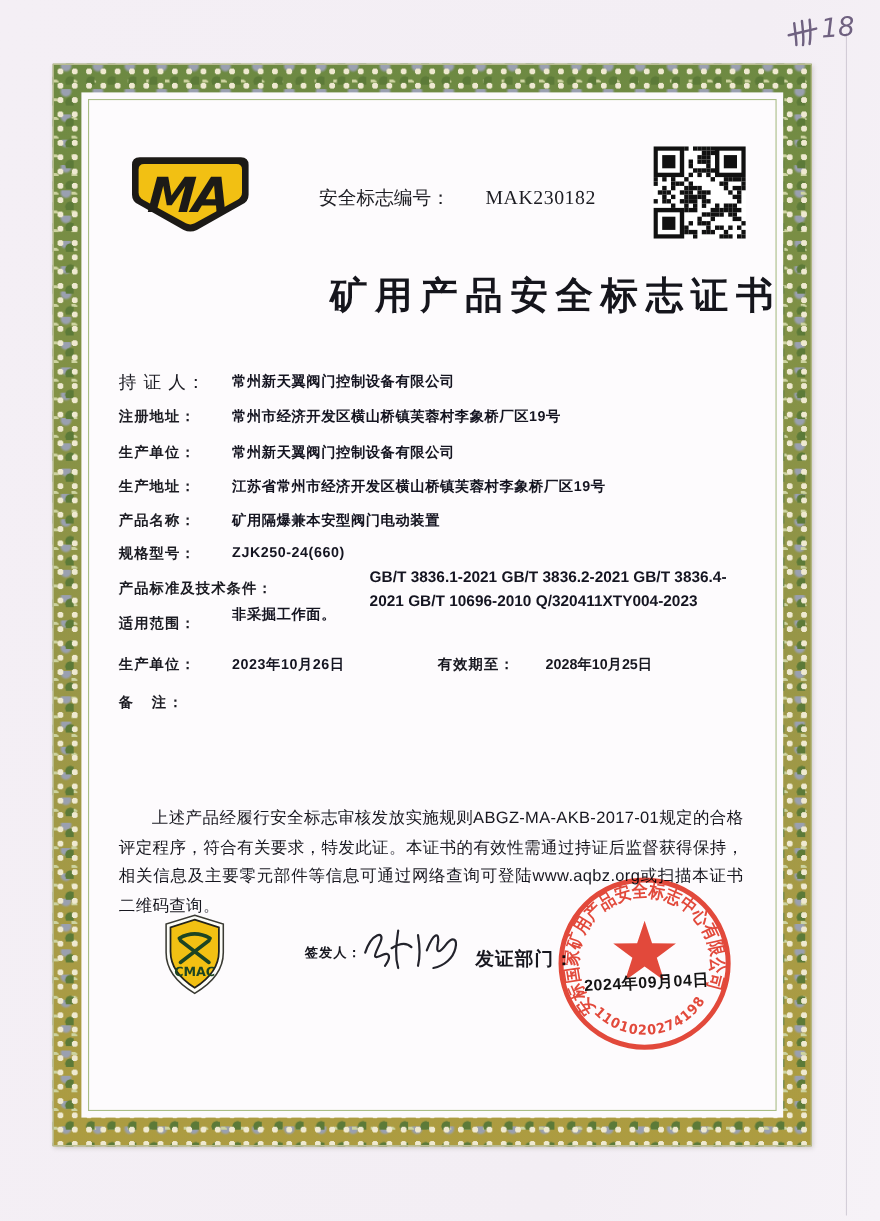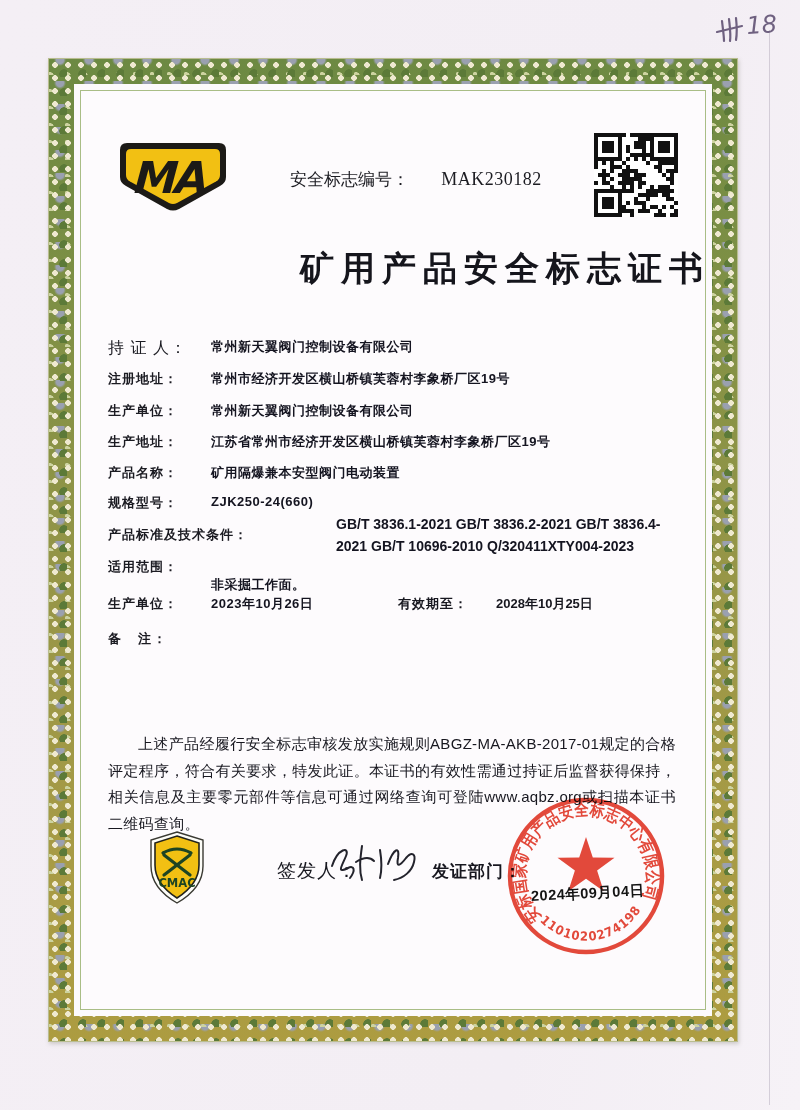--- a/index.html
+++ b/index.html
@@ -40,21 +40,21 @@
   .std-val{position:absolute;left:300px;width:380px;font-size:14px;font-weight:700;
     letter-spacing:0;line-height:20px;color:#141420;margin-left:36px;}
 
   .body-par{position:absolute;left:108px;top:731px;width:568px;
     font-size:15px;font-weight:400;line-height:26.5px;letter-spacing:.3px;
     text-indent:2em;color:#17171f;text-align:justify;}
 
   .qr-box{position:absolute;left:594px;top:133px;width:84px;height:84px;background:#fff;}
   .ma-logo{position:absolute;left:117px;top:141px;}
   .cmac-badge{position:absolute;left:148px;top:831px;}
-  .signer-label{position:absolute;left:277px;top:858px;font-size:19px;font-weight:400;letter-spacing:1px;}
+  .signer-label{position:absolute;left:277px;top:858px;font-size:12px;font-weight:700;letter-spacing:1px;}
   .issuer-label{position:absolute;left:432px;top:860px;font-size:17px;font-weight:700;letter-spacing:1px;}
   .signature{position:absolute;left:326px;top:834px;}
   .stamp{position:absolute;left:502px;top:792px;z-index:5;opacity:.93;mix-blend-mode:multiply;}
   .stamp-date{position:absolute;left:531px;top:884px;z-index:6;font-size:14.5px;font-weight:700;
     color:#141414;transform:rotate(-3deg);letter-spacing:.5px;}
   .hand-note{position:absolute;left:714px;top:6px;}
 </style>
 </head>
 <body>
 
@@ -264,21 +264,21 @@
   <span class="flabel frow" style="top:494px">规格型号：</span>
   <span class="fvalue frow" style="top:494px">ZJK250-24(660)</span>
 </div>
 <div>
   <span class="flabel frow" style="top:526px">产品标准及技术条件：</span>
   <span class="std-val" style="top:514px">GB/T 3836.1-2021 GB/T 3836.2-2021 GB/T 3836.4-</span>
   <span class="std-val" style="top:536px">2021 GB/T 10696-2010 Q/320411XTY004-2023</span>
 </div>
 <div>
   <span class="flabel frow" style="top:558px">适用范围：</span>
-  <span class="fvalue frow" style="top:576px">非采掘工作面。</span>
+  <span class="fvalue frow" style="top:550px">非采掘工作面。</span>
 </div>
 <div>
   <span class="flabel frow" style="top:595px">生产单位：</span>
   <span class="fvalue frow" style="top:595px">2023年10月26日</span>
 </div>
 <div>
   <span class="frow" style="left:398px;top:595px;letter-spacing:1px">有效期至：</span>
   <span class="frow" style="left:496px;top:595px">2028年10月25日</span>
 </div>
 <div>

